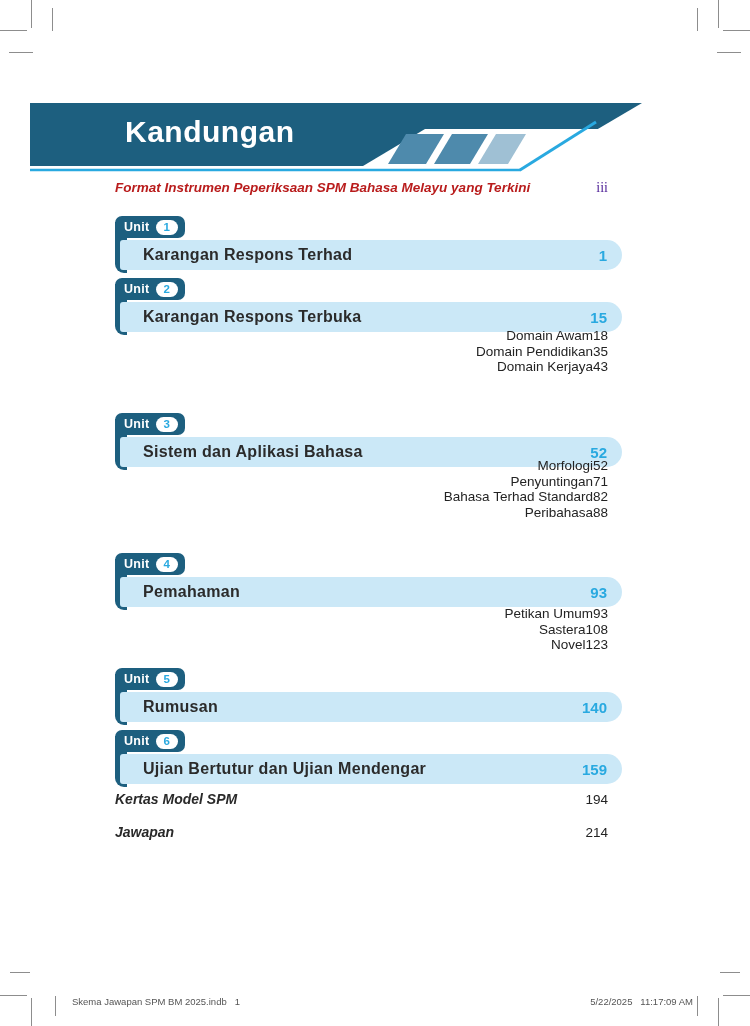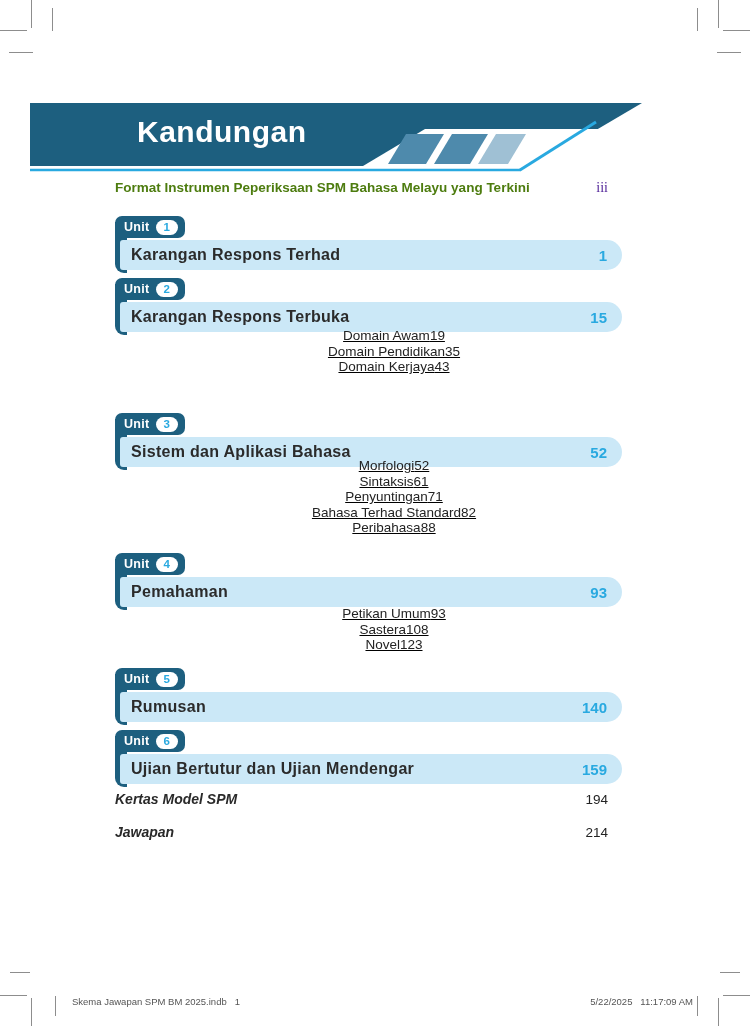--- a/index.html
+++ b/index.html
@@ -5,49 +5,49 @@
   html,body{margin:0;padding:0;background:#ffffff;}
   #page{position:relative;width:750px;height:1026px;background:#ffffff;overflow:hidden;
         font-family:"Liberation Sans",sans-serif;}
 
   
   .crop{position:absolute;background:#8d8d8d;}
 
   
   #banner-svg{position:absolute;left:30px;top:98px;width:622px;height:76px;}
   #banner-title{position:absolute;left:125px;top:115px;font-size:30px;font-weight:700;
-                color:#ffffff;letter-spacing:0.5px;margin-left:12px;}
+                color:#ffffff;letter-spacing:0.5px;}
 
   
   .intro-row{position:absolute;left:115px;width:493px;top:180px;display:flex;
              justify-content:space-between;align-items:baseline;}
-  .intro-label{font-size:13.5px;font-weight:700;color:#4d7c0f;}
+  .intro-label{font-size:13.5px;font-weight:700;font-style:italic;color:#b91c1c;}
   .intro-page{font-size:14px;color:#4c1d95;font-family:"Liberation Serif",serif;}
 
   
   .unit{position:absolute;left:115px;width:507px;height:56px;}
   .u1{top:216px;} .u2{top:278px;} .u3{top:413px;} .u4{top:553px;} .u5{top:668px;} .u6{top:730px;}
   .accent{position:absolute;left:0;top:6px;width:12px;height:51px;background:#1d5f7f;
           border-radius:0 0 0 9px;}
   .tab{position:absolute;left:0;top:0;height:22px;display:flex;align-items:center;gap:6px;
        background:#1d5f7f;border-radius:7px;padding:0 7px 0 9px;z-index:2;}
   .tab-label{font-size:12.5px;font-weight:700;color:#ffffff;letter-spacing:0.3px;}
   .pill{background:#ffffff;color:#29a9e0;border-radius:9px;font-size:11.5px;font-weight:700;
         padding:1px 8px;line-height:13px;}
   .bar{position:absolute;left:5px;right:0;top:24px;height:30px;background:#cbe8f7;
        border-radius:3px 15px 15px 3px;display:flex;align-items:center;
-       justify-content:space-between;padding:0 15px 0 11px;box-sizing:border-box;text-align:right;}
+       justify-content:space-between;padding:0 15px 0 23px;box-sizing:border-box;text-align:right;}
   .bar-title{font-size:16px;font-weight:600;color:#2b2b2b;letter-spacing:0.3px;}
   .bar-page{font-size:15px;font-weight:700;color:#29a9e0;}
 
   
   .subs{position:absolute;left:115px;width:493px;}
   .subs-u2{top:328px;} .subs-u3{top:458px;} .subs-u4{top:606px;}
-  .sub-row{display:flex;justify-content:center;height:15.5px;align-items:baseline;
-           padding-left:65px;text-decoration:underline;}
+  .sub-row{display:flex;justify-content:flex-end;height:15.5px;align-items:baseline;
+           padding-left:65px;}
   .sub-label{font-size:13.5px;color:#232323;}
   .sub-page{font-size:13.5px;color:#232323;}
 
   
   .extra-row{position:absolute;left:115px;width:493px;display:flex;
              justify-content:space-between;align-items:baseline;gap:24px;}
   .extra-1{top:791px;} .extra-2{top:824px;}
   .extra-label{font-size:14px;font-weight:700;font-style:italic;color:#2a2a2a;}
   .extra-page{font-size:13.5px;color:#232323;}
 
@@ -115,21 +115,21 @@
       <span class="pill">2</span>
     </div>
     <div class="bar">
       <span class="bar-title">Karangan Respons Terbuka</span>
       <span class="bar-page">15</span>
     </div>
   </div>
   <div class="subs subs-u2">
     <div class="sub-row">
       <span class="sub-label">Domain Awam</span>
-      <span class="sub-page">19</span>
+      <span class="sub-page">18</span>
     </div>
     <div class="sub-row">
       <span class="sub-label">Domain Pendidikan</span>
       <span class="sub-page">35</span>
     </div>
     <div class="sub-row">
       <span class="sub-label">Domain Kerjaya</span>
       <span class="sub-page">43</span>
     </div>
   </div>
@@ -142,24 +142,20 @@
     </div>
     <div class="bar">
       <span class="bar-title">Sistem dan Aplikasi Bahasa</span>
       <span class="bar-page">52</span>
     </div>
   </div>
   <div class="subs subs-u3">
     <div class="sub-row">
       <span class="sub-label">Morfologi</span>
       <span class="sub-page">52</span>
-    </div>
-    <div class="sub-row">
-      <span class="sub-label">Sintaksis</span>
-      <span class="sub-page">61</span>
     </div>
     <div class="sub-row">
       <span class="sub-label">Penyuntingan</span>
       <span class="sub-page">71</span>
     </div>
     <div class="sub-row">
       <span class="sub-label">Bahasa Terhad Standard</span>
       <span class="sub-page">82</span>
     </div>
     <div class="sub-row">

